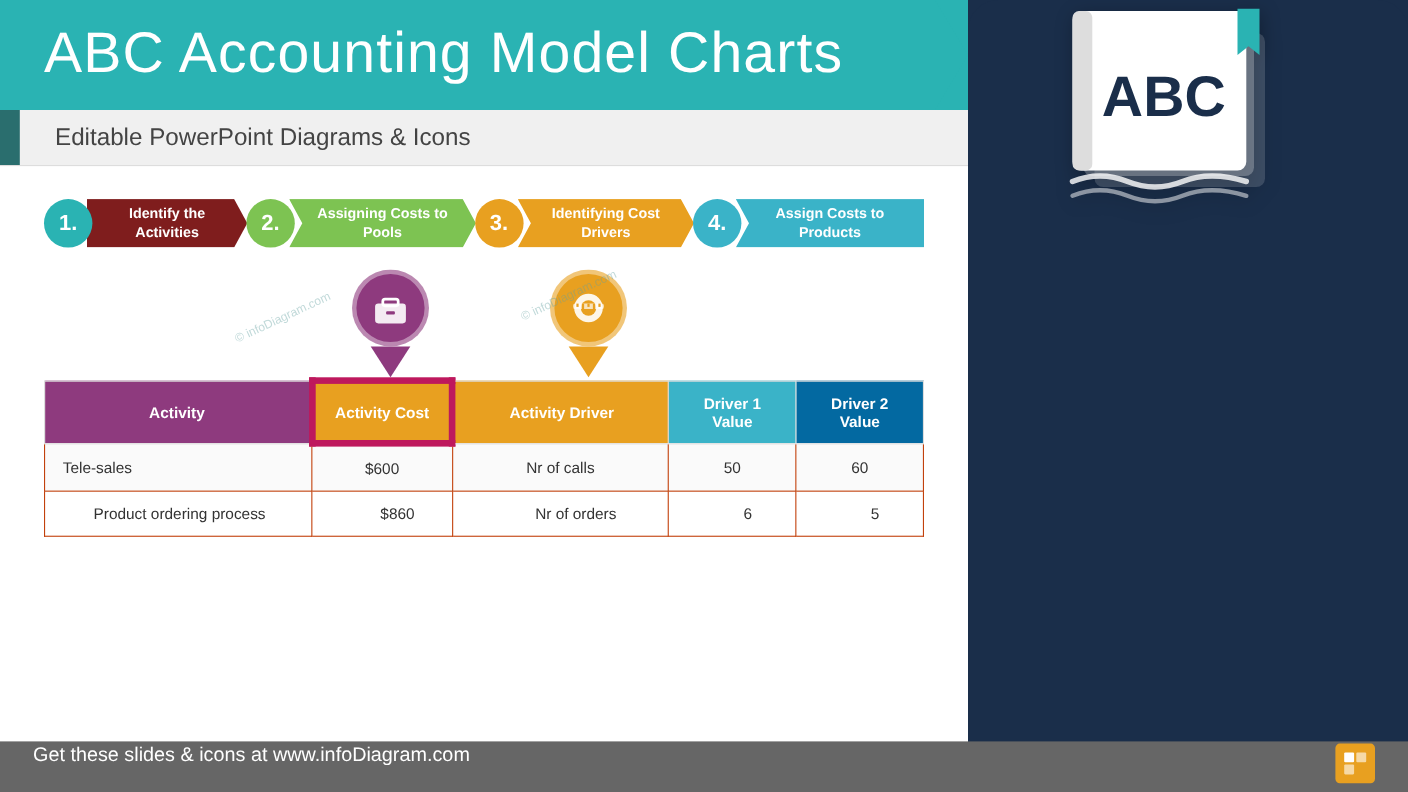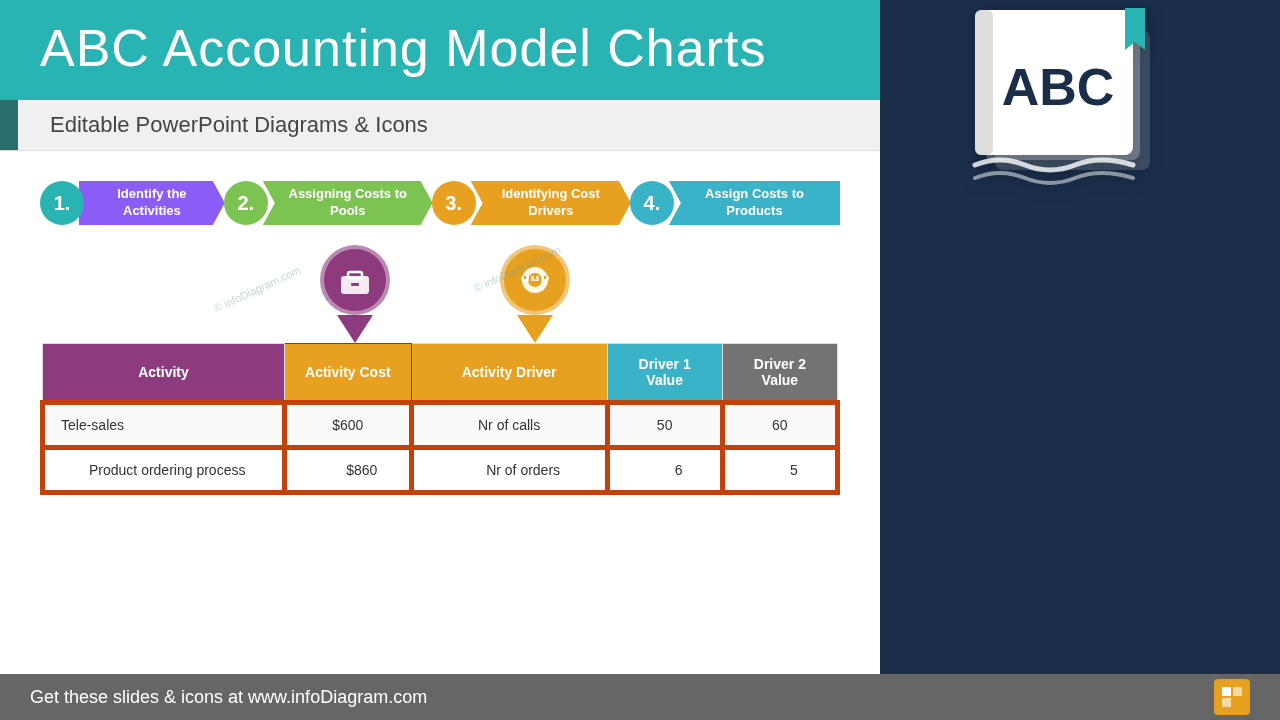--- a/index.html
+++ b/index.html
@@ -120,21 +120,21 @@
       font-size: 13px;
       font-weight: bold;
       text-align: center;
       line-height: 1.3;
       margin-left: -5px;
       clip-path: polygon(0 0, calc(100% - 12px) 0, 100% 50%, calc(100% - 12px) 100%, 0 100%, 12px 50%);
       min-width: 120px;
     }
 
     .step1-circle { background: #2ab3b3; }
-    .step1-label { background: #8b5cf6; }
+    .step1-label { background: #7f1d1d; }
 
     .step2-circle { background: #7dc352; }
     .step2-label { background: #7dc352; align-items: center; }
 
     .step3-circle { background: #e8a020; }
     .step3-label { background: #e8a020; }
 
     .step4-circle { background: #3ab3c8; }
     .step4-label { background: #3ab3c8; }
 
@@ -183,32 +183,32 @@
       font-size: 14px;
       font-weight: 600;
       color: white;
     }
 
     .data-table td {
       padding: 12px 16px;
       text-align: center;
       font-size: 14px;
       color: #333;
-      border: 5px solid #c2410c;
+      border: 1px solid #c2410c;
     }
 
     .data-table td:first-child {
       text-align: left;
     }
 
     .th-activity { background: #8e3a7e; }
     .th-cost { background: #e8a020; }
     .th-driver { background: #e8a020; }
     .th-driver1 { background: #3ab3c8; }
-    .th-driver2 { background: #737373; }
+    .th-driver2 { background: #0369a1; }
 
     .table-row-1 td { background: #fafafa; }
     .table-row-2 td { background: #ffffff; padding-left: 44px; }
 
     
     .right-panel {
       width: 400px;
       height: 720px;
       background: #1a2e4a;
       display: flex;
@@ -220,21 +220,20 @@
 
     
     .footer-bar {
       position: absolute;
       bottom: 0;
       left: 0;
       width: 1280px;
       height: 46px;
       background: #666;
       display: flex;
-      align-items: center;
       justify-content: space-between;
       padding: 2px 30px;
     }
 
     .footer-text {
       color: white;
       font-size: 18px;
     }
 
     .footer-icon {
@@ -373,21 +372,21 @@
 
         <div style="position:relative; height:0;">
           <span class="watermark" style="top:-60px; left:170px;">© infoDiagram.com</span>
           <span class="watermark" style="top:-80px; left:430px;">© infoDiagram.com</span>
         </div>
 
         <table class="data-table">
           <thead>
             <tr>
               <th class="th-activity" style="width:210px; border:1px solid #ddd;">Activity</th>
-              <th class="th-cost" style="width:110px; border:1px solid #be185d;">Activity Cost</th>
+              <th class="th-cost" style="width:110px; border:6px solid #be185d;">Activity Cost</th>
               <th class="th-driver" style="width:170px; border:1px solid #ddd;">Activity Driver</th>
               <th class="th-driver1" style="width:100px; border:1px solid #ddd;margin-left:24px;">Driver 1 Value</th>
               <th class="th-driver2" style="width:100px; border:1px solid #ddd;">Driver 2 Value</th>
             </tr>
           </thead>
           <tbody>
             <tr class="table-row-1">
               <td>Tele-sales</td>
               <td>$600</td>
               <td>Nr of calls</td>

